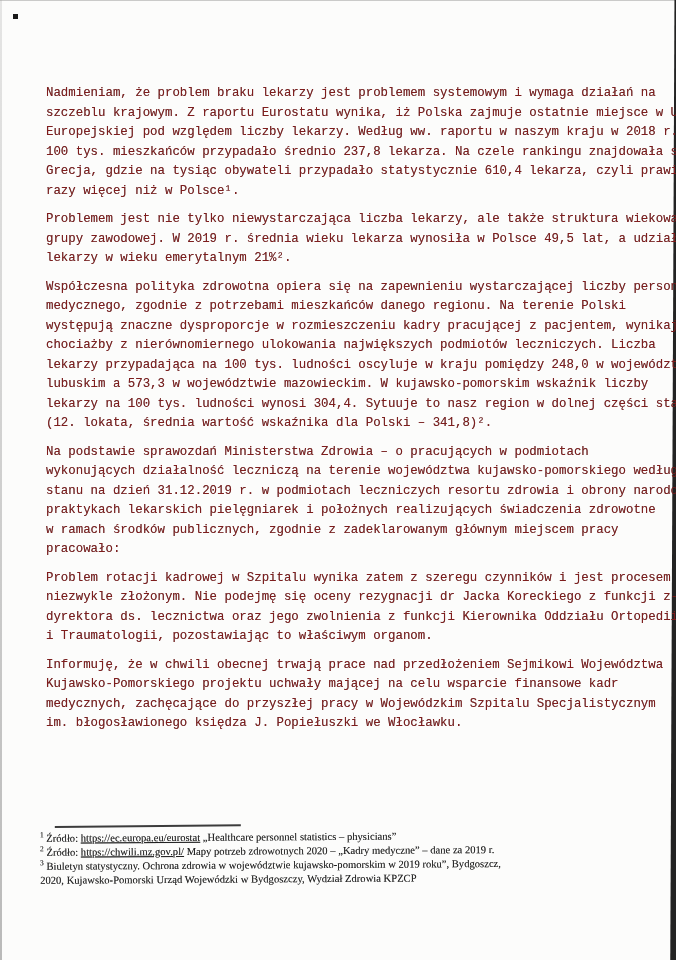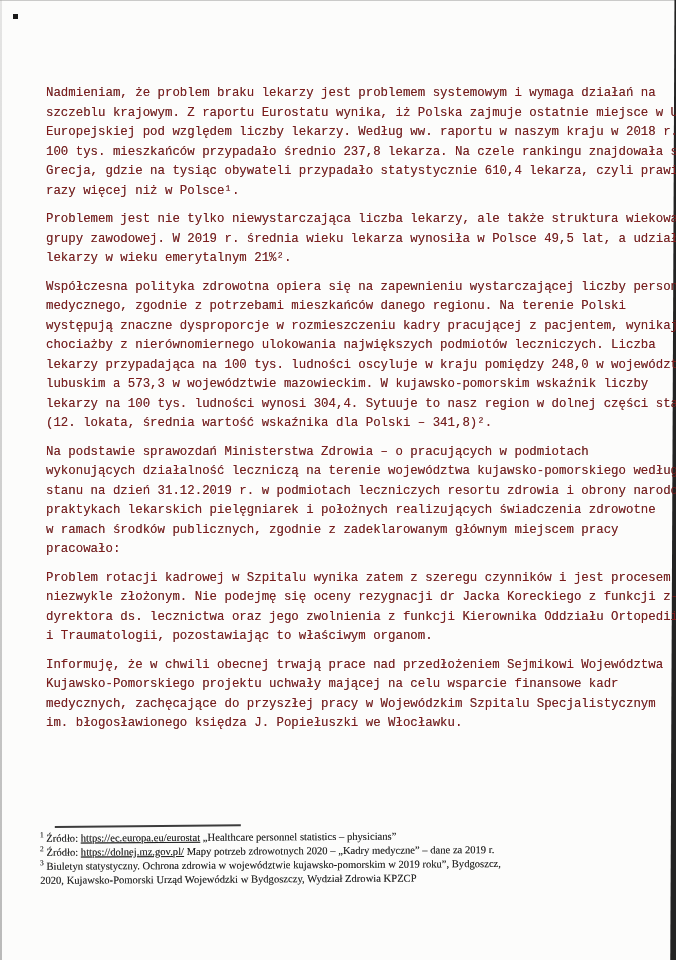--- a/index.html
+++ b/index.html
@@ -111,18 +111,18 @@
 i Traumatologii, pozostawiając to właściwym organom.</p>
     <p>Informuję, że w chwili obecnej trwają prace nad przedłożeniem Sejmikowi Województwa
 Kujawsko-Pomorskiego projektu uchwały mającej na celu wsparcie finansowe kadr
 medycznych, zachęcające do przyszłej pracy w Wojewódzkim Szpitalu Specjalistycznym
 im. błogosławionego księdza J. Popiełuszki we Włocławku.</p>
   </div>
 
   <div class="footnotes">
     <div class="footnote-rule"></div>
     <p class="footnote"><sup>1</sup> <span>Źródło: </span><span class="fn-link">https://ec.europa.eu/eurostat</span><span> „Healthcare personnel statistics – physicians”</span></p>
-    <p class="footnote"><sup>2</sup> <span>Źródło: </span><span class="fn-link">https://dolnej.mz.gov.pl/</span><span> Mapy potrzeb zdrowotnych 2020 – „Kadry medyczne” – dane za 2019 r.</span></p>
+    <p class="footnote"><sup>2</sup> <span>Źródło: </span><span class="fn-link">https://chwili.mz.gov.pl/</span><span> Mapy potrzeb zdrowotnych 2020 – „Kadry medyczne” – dane za 2019 r.</span></p>
     <p class="footnote"><sup>3</sup> <span>Biuletyn statystyczny. Ochrona zdrowia w województwie kujawsko-pomorskim w 2019 roku”, Bydgoszcz,
 2020, Kujawsko-Pomorski Urząd Wojewódzki w Bydgoszczy, Wydział Zdrowia KPZCP</span></p>
   </div>
 
 </div>
 
 </body></html>

